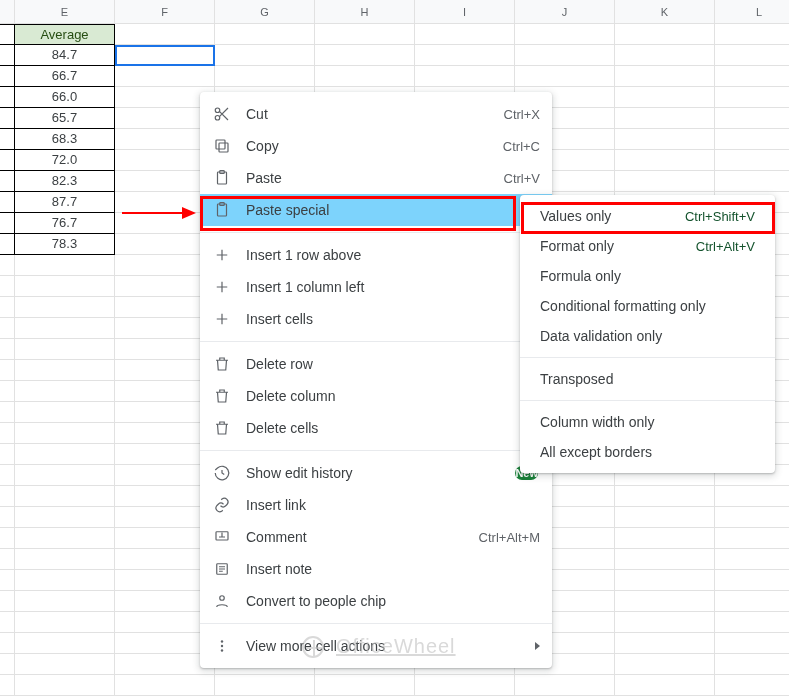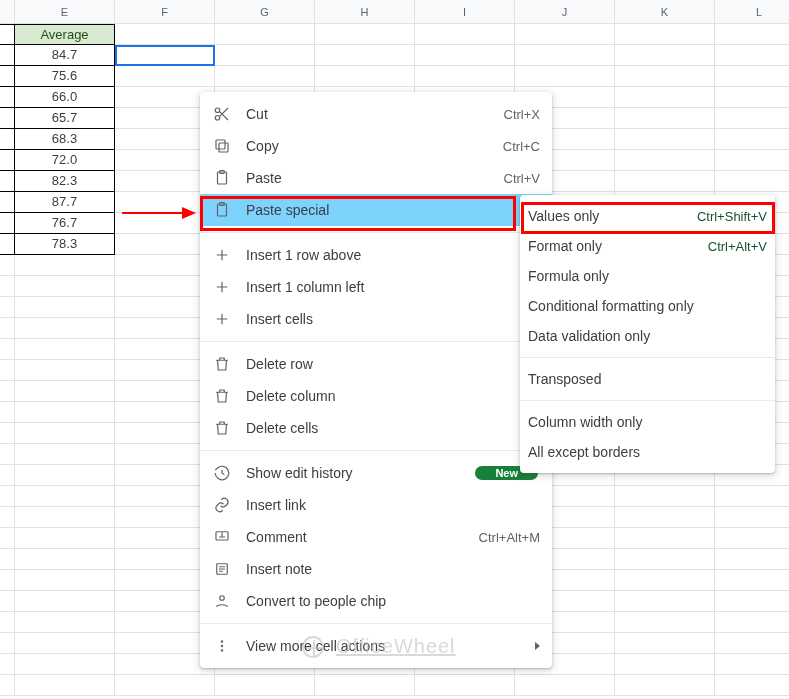--- a/index.html
+++ b/index.html
@@ -133,42 +133,42 @@
     border-bottom: 4px solid transparent;
     border-left: 5px solid #5f6368;
     margin-left: 10px;
   }
   .menu-item .badge {
     background: #188038;
     color: #fff;
     font-size: 11px;
     font-weight: bold;
     border-radius: 9px;
-    padding: 1px 20px;
+    padding: 1px 0;
     margin-right: 2px;
   }
   .menu-item.hover { background: #7dd3fc; }
   .menu-sep {
     height: 1px;
     background: #e8eaed;
     margin: 6px 0;
   }
   .red-box {
     position: absolute;
     border: 3px solid #ff0000;
     pointer-events: none;
   }
   .red-box.main { left: 200px; top: 196px; width: 316px; height: 35px; }
   .red-box.sub  { left: 521px; top: 202px; width: 254px; height: 32px; }
 
   .sub-item {
     display: flex;
     align-items: center;
     height: 30px;
-    padding: 0 8px;
+    padding: 0 20px;
     cursor: default;
   }
   .sub-item .label { flex: 1; }
   .sub-item .shortcut { color: #14532d; font-size: 13px; }
 
   .watermark {
     position: absolute;
     left: 302px; top: 635px;
     color: #c0c0c0;
     font-size: 20px;
@@ -228,21 +228,21 @@
         <div class="cell col-F selected-cell"></div>
         <div class="cell col-G"></div>
         <div class="cell col-H"></div>
         <div class="cell col-I"></div>
         <div class="cell col-J"></div>
         <div class="cell col-K"></div>
         <div class="cell col-L"></div>
       </div>
       <div class="row">
         <div class="cell edge-left" style="border-right: 1px solid rgb(0, 0, 0); border-bottom: 1px solid rgb(0, 0, 0);"></div>
-        <div class="cell col-E data-cell">75.6</div>
+        <div class="cell col-E data-cell">66.7</div>
         <div class="cell col-F"></div>
         <div class="cell col-G"></div>
         <div class="cell col-H"></div>
         <div class="cell col-I"></div>
         <div class="cell col-J"></div>
         <div class="cell col-K"></div>
         <div class="cell col-L"></div>
       </div>
       <div class="row">
         <div class="cell edge-left" style="border-right: 1px solid rgb(0, 0, 0); border-bottom: 1px solid rgb(0, 0, 0);"></div>

